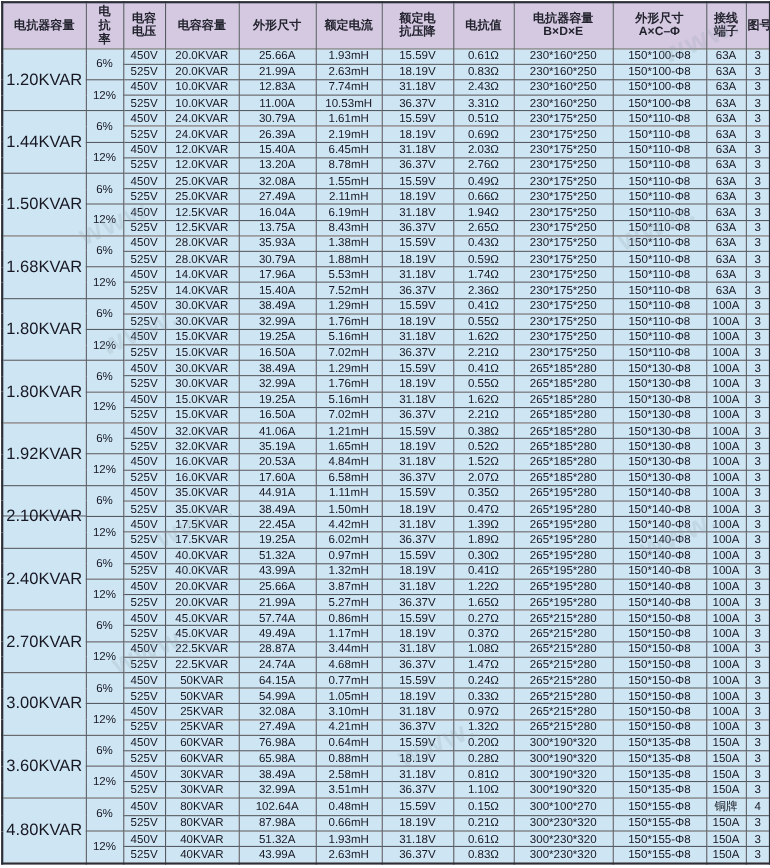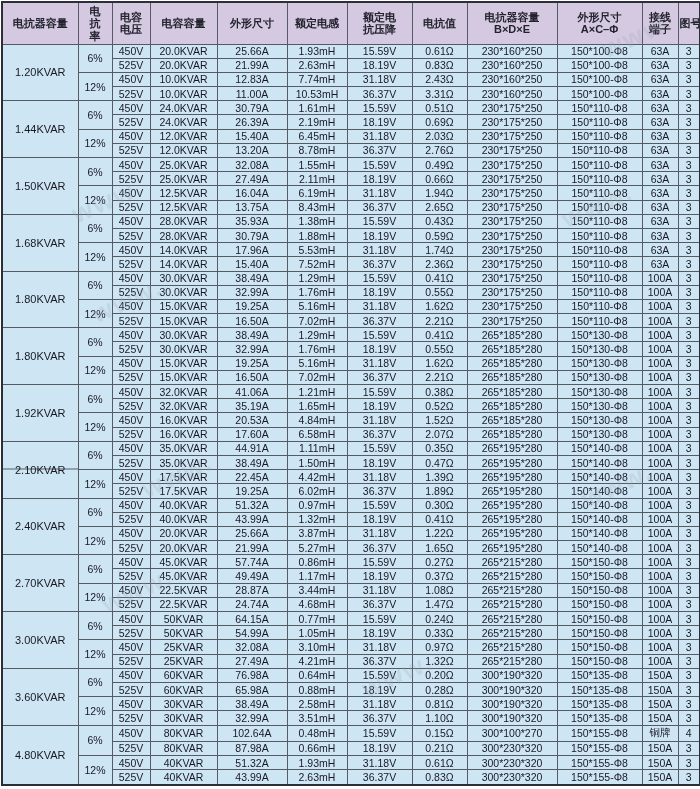--- a/index.html
+++ b/index.html
@@ -33,21 +33,21 @@
     font-size:11px;
     font-weight:bold;
     line-height:12.5px;
   }
   th .sub{font-weight:bold;}
   td{
     background:#cee6f3;
     color:#181824;
     font-size:10.5px;
   }
-  td.cap{font-size:11px;}
+  td.cap{font-size:15px;}
   td.rate{font-size:10.5px;}
   
   td.struck{
     background-image:linear-gradient(to bottom,
       rgba(0,0,0,0) calc(50% - 1px),
       #565b63 calc(50% - 1px),
       #565b63 calc(50% + 0px),
       rgba(0,0,0,0) calc(50% + 0px)),
       linear-gradient(#cee6f3,#cee6f3);
   }
@@ -99,21 +99,21 @@
             <div class="sub">电容</div>
             <div class="sub">电压</div>
           </th>
           <th>
             <div class="sub">电容容量</div>
           </th>
           <th>
             <div class="sub">外形尺寸</div>
           </th>
           <th>
-            <div class="sub">额定电感</div>
+            <div class="sub">额定电流</div>
           </th>
           <th>
             <div class="sub">额定电</div>
             <div class="sub">抗压降</div>
           </th>
           <th>
             <div class="sub">电抗值</div>
           </th>
           <th>
             <div class="sub">电抗器容量</div>

